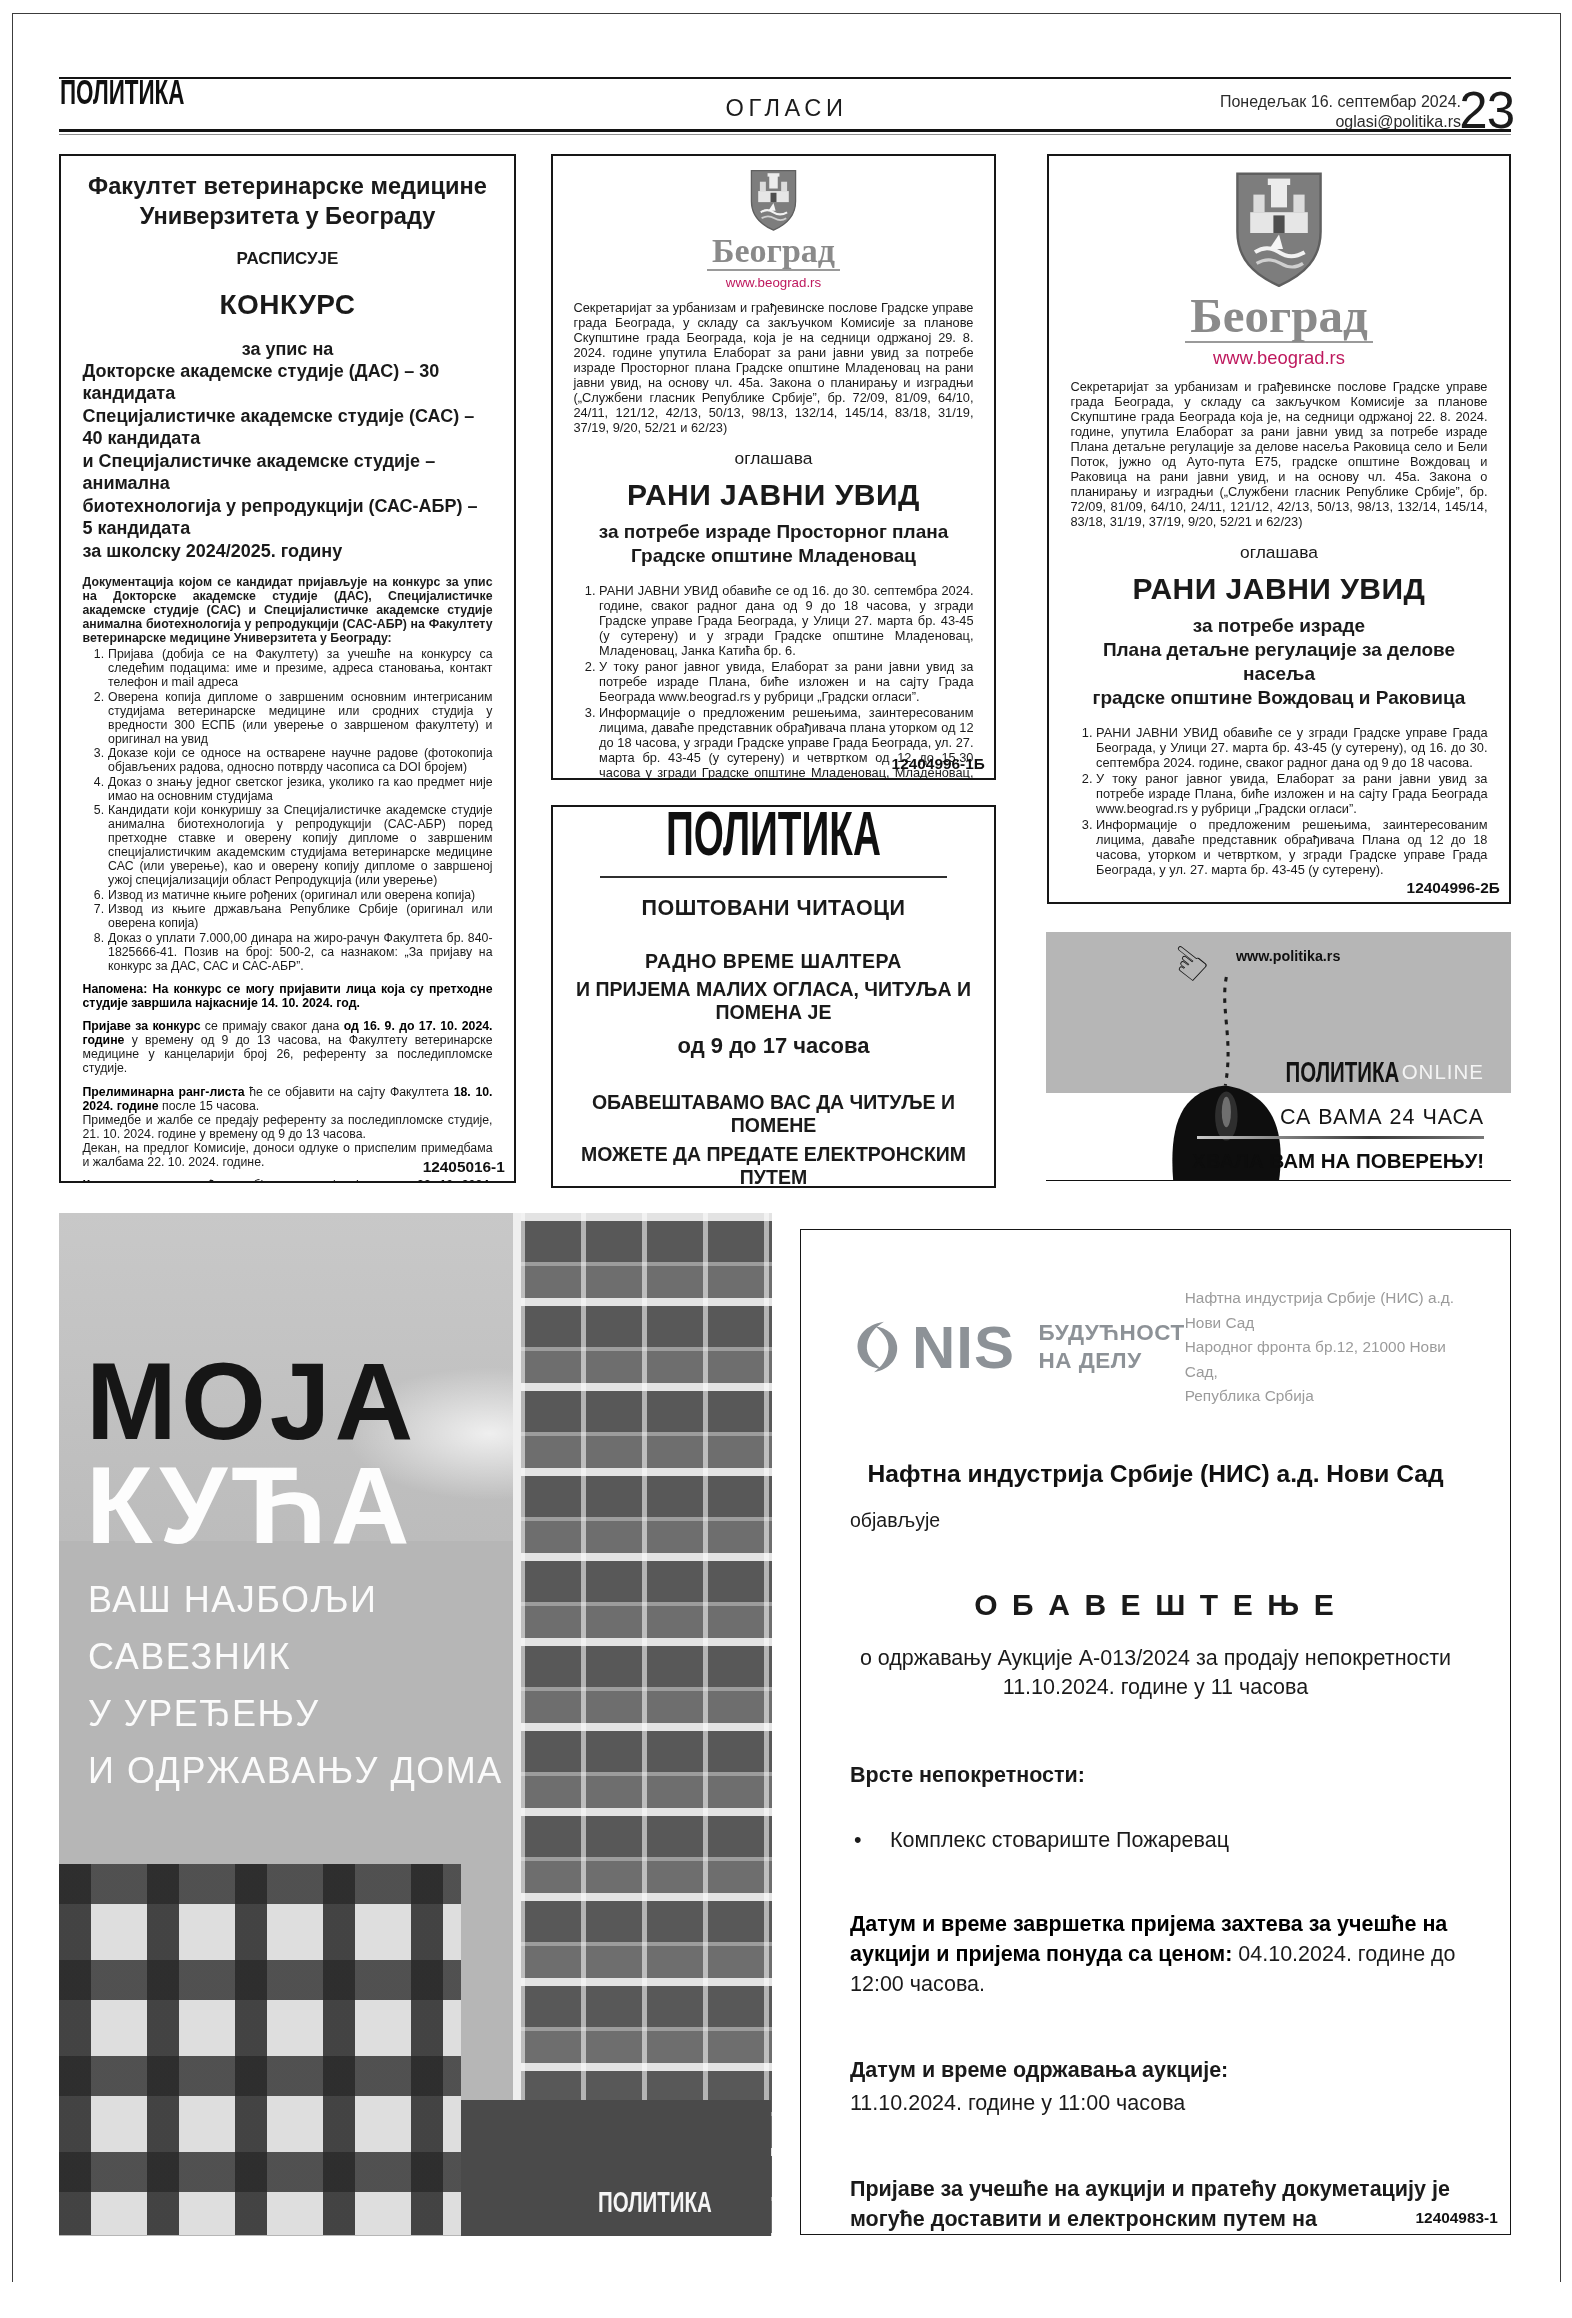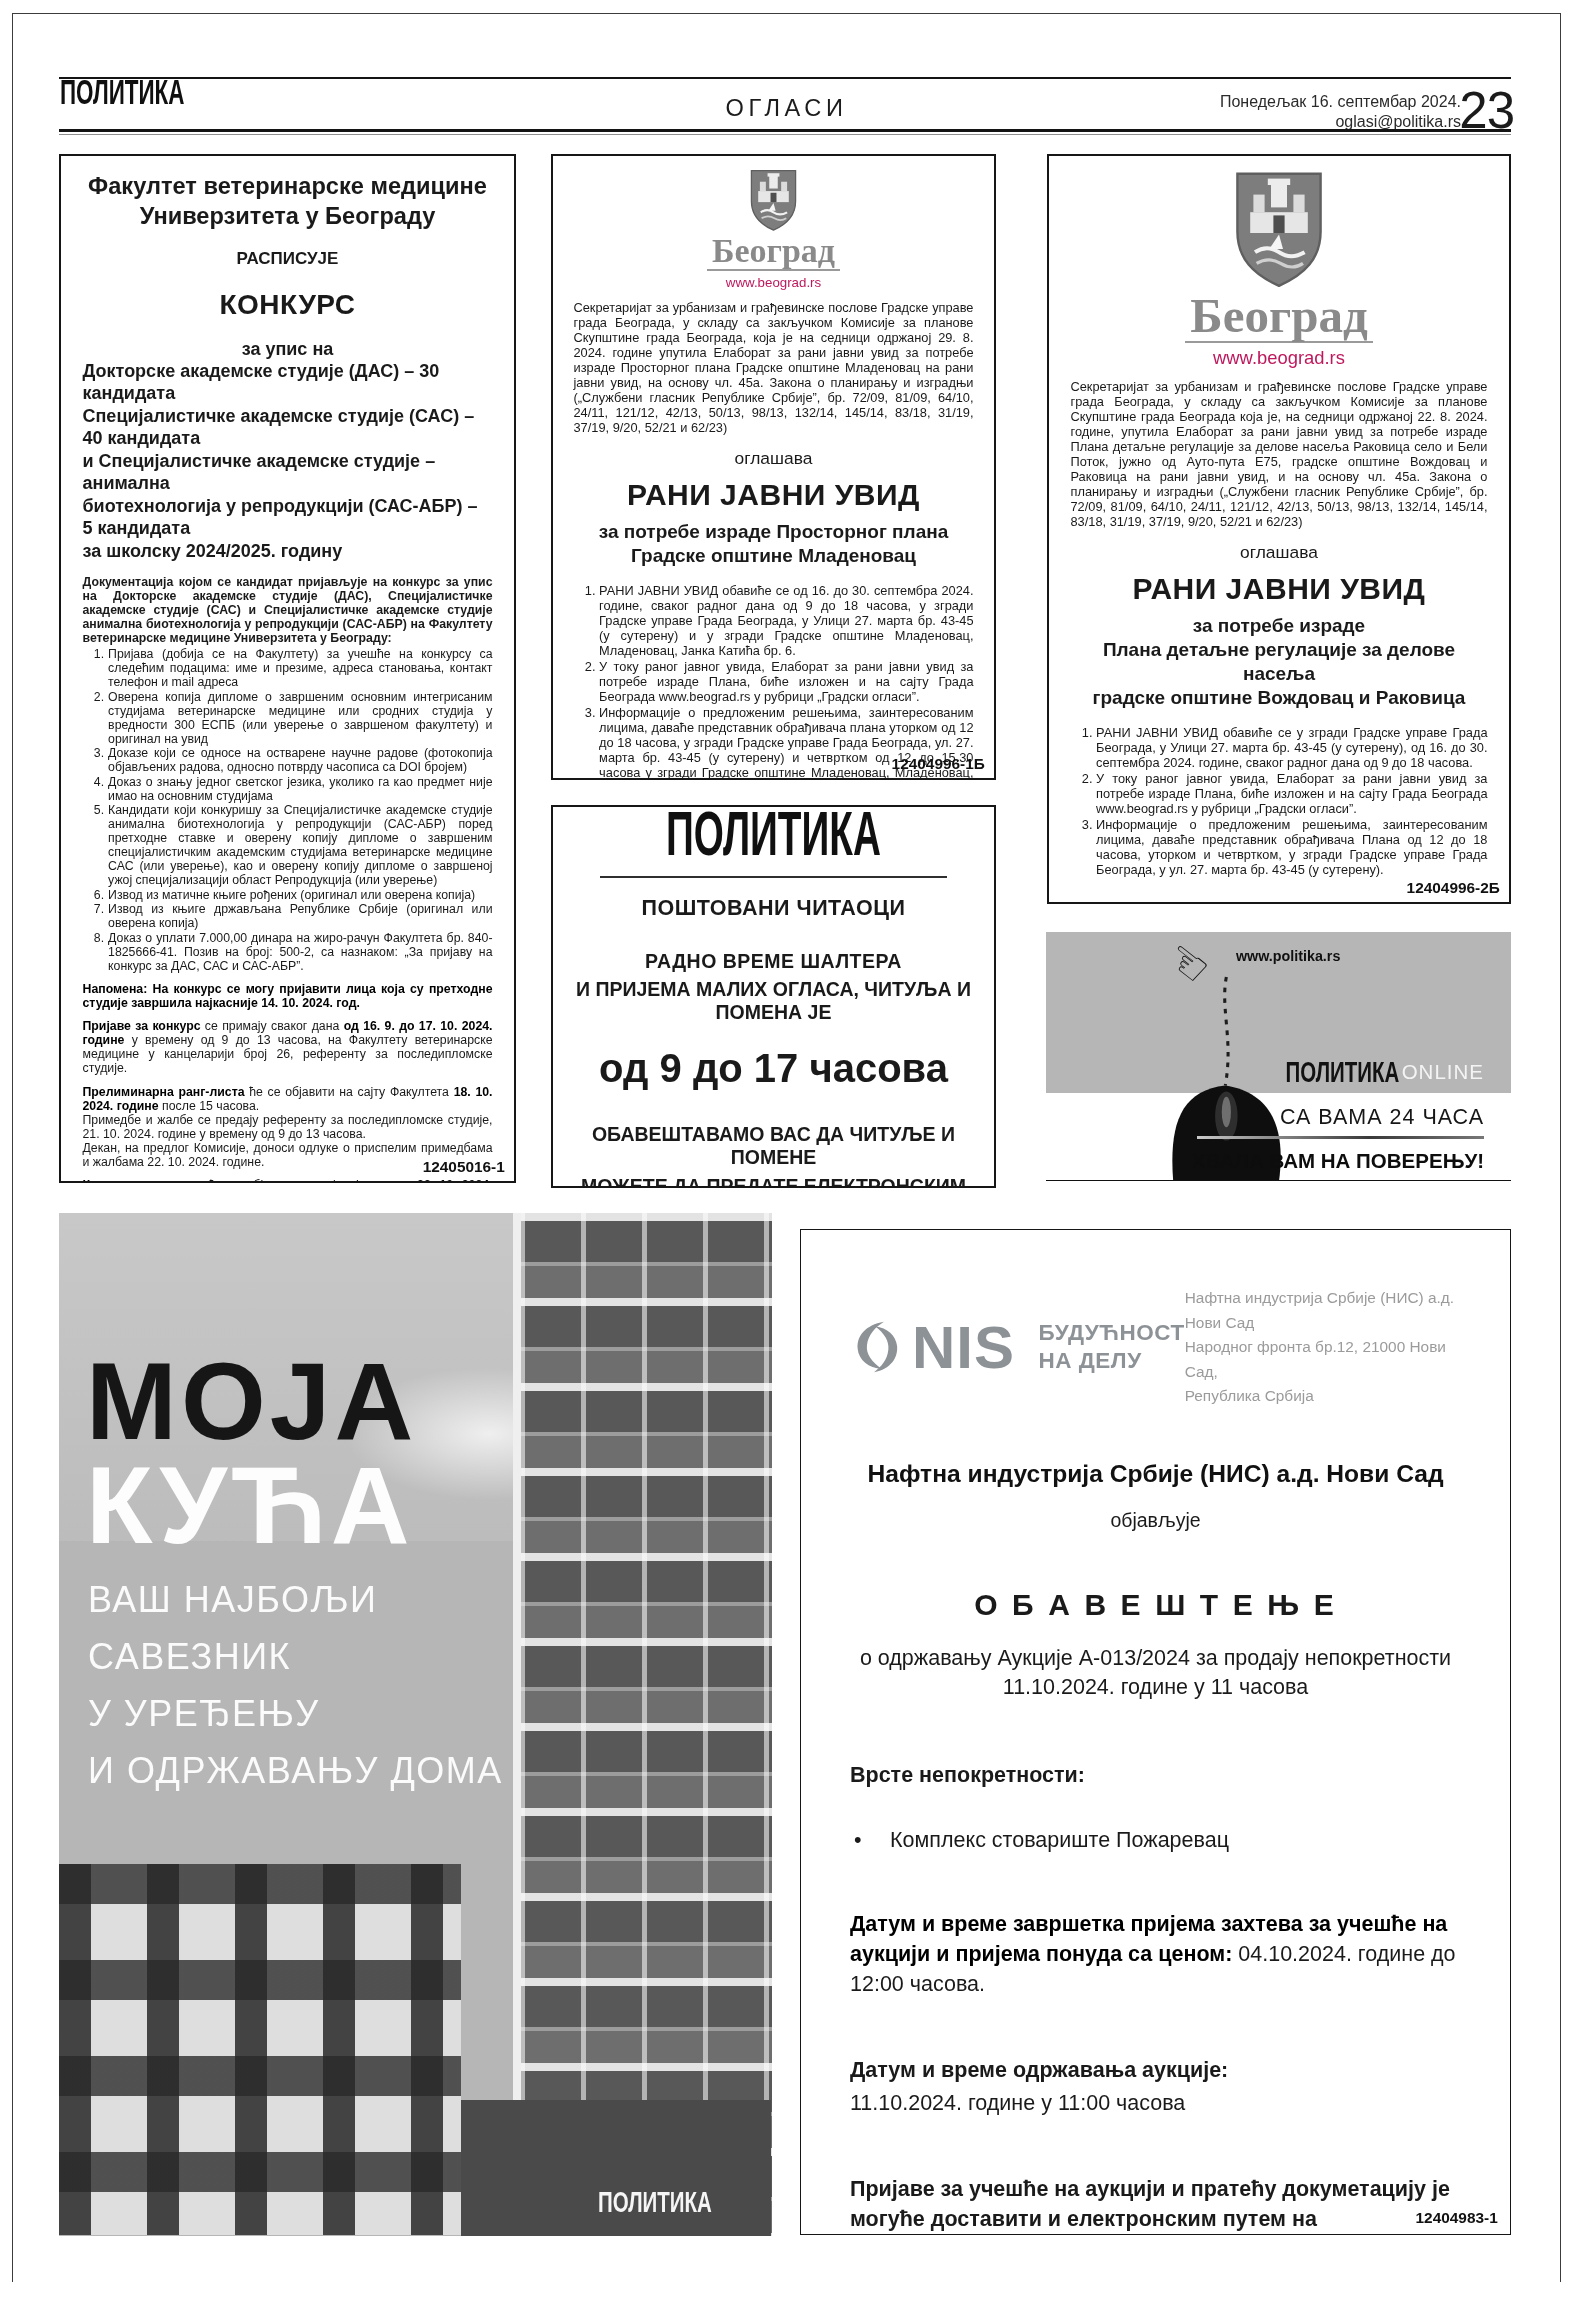--- a/index.html
+++ b/index.html
@@ -51,21 +51,21 @@
   .oglasava{text-align:center;font-size:17.4px;margin:13.3px 0 5.1px 0;}
   .ruvid{text-align:center;font-size:30px;font-weight:bold;letter-spacing:0.5px;margin-top:9.2px;}
   .rsub{text-align:center;font-size:19px;font-weight:bold;line-height:24px;margin-top:8.2px;}
   .items{margin-top:14.3px;}
   .items .li{margin:1px 0;}
   
   #col2b .rule{height:1.5px;background:#2f2f2f;width:86%;margin:7.2px auto 0 auto;}
   #col2b .head{font-size:21.5px;font-weight:bold;margin-top:18.4px;letter-spacing:0.5px;}
   #col2b .l1{font-size:19.5px;font-weight:bold;margin-top:29px;letter-spacing:0.5px;}
   #col2b .l2{font-size:19.5px;font-weight:bold;margin-top:5.1px;letter-spacing:0px;}
-  #col2b .hours{font-size:40px;font-weight:bold;margin-top:22px;}
+  #col2b .hours{font-size:22px;font-weight:bold;margin-top:9px;}
   #col2b .i1{font-size:19.5px;font-weight:bold;margin-top:32px;}
   #col2b .i23{font-size:19.5px;font-weight:bold;margin-top:5.1px;}
   
   #po-white{position:absolute;left:0;top:161px;width:100%;height:87px;background:#fff;}
   #po-bottomline{position:absolute;left:0;bottom:0;width:100%;height:1.5px;background:#111;}
   .po-cursor{position:absolute;left:121px;top:3.1px;font-size:47px;color:#111;
              transform:rotate(38deg);}
   .po-url-top{position:absolute;left:190px;top:16.4px;font-size:14.3px;font-weight:bold;color:#101010;}
   .po-brand{position:absolute;right:27px;top:128px;}
   .po-brand .p1{font-weight:bold;font-size:20.5px;display:inline-block;transform:scaleY(1.4);color:#121212;}
@@ -94,21 +94,21 @@
   .mk-t2{position:absolute;left:27px;top:229px;font-size:109px;font-weight:bold;color:#fdfdfd;letter-spacing:4.1px;}
   .mk-sub{position:absolute;left:29px;top:358px;font-size:36px;color:#fbfbfb;line-height:57px;letter-spacing:1.5px;}
   .mk-logo{position:absolute;left:539px;top:982px;font-weight:bold;font-size:20.5px;color:#f5f5f5;
            transform:scaleY(1.45);transform-origin:left bottom;}
   
   .nis-row{display:flex;align-items:center;}
   .nis-word{font-size:60px;font-weight:bold;color:#8d9297;letter-spacing:1px;margin-left:7.2px;}
   .nis-slogan{margin-left:23.6px;color:#8d9297;font-size:22.5px;font-weight:bold;line-height:28px;letter-spacing:0.5px;}
   .nis-addr{margin-left:auto;font-size:15.4px;color:#9b9b9b;line-height:24.6px;text-align:left;}
   .nis-company{text-align:center;font-size:24.6px;font-weight:bold;margin-top:51px;color:#111;}
-  .nis-pub{text-align:center;font-size:19.5px;margin-top:21.5px;}
+  .nis-pub{font-size:19.5px;margin-top:21.5px;}
   .nis-title{text-align:center;font-size:30px;font-weight:bold;letter-spacing:3.1px;margin-top:56px;}
   .nis-sub{text-align:center;font-size:21.5px;margin-top:21.5px;line-height:29px;}
   .nis-h{font-size:21.5px;font-weight:bold;margin-top:61px;}
   .nis-bullet{display:flex;font-size:21.5px;margin-top:40px;}
   .nis-bullet .m{flex:0 0 36px;padding-left:4.1px;}
   .nis-p{font-size:21.5px;line-height:30px;margin-top:56px;text-align:left;}
   .nis-p2{font-size:21.5px;line-height:30px;margin-top:3.1px;}
   
   .shield-s{width:51px;height:64px;}
   .shield-l{width:96px;height:120px;}

